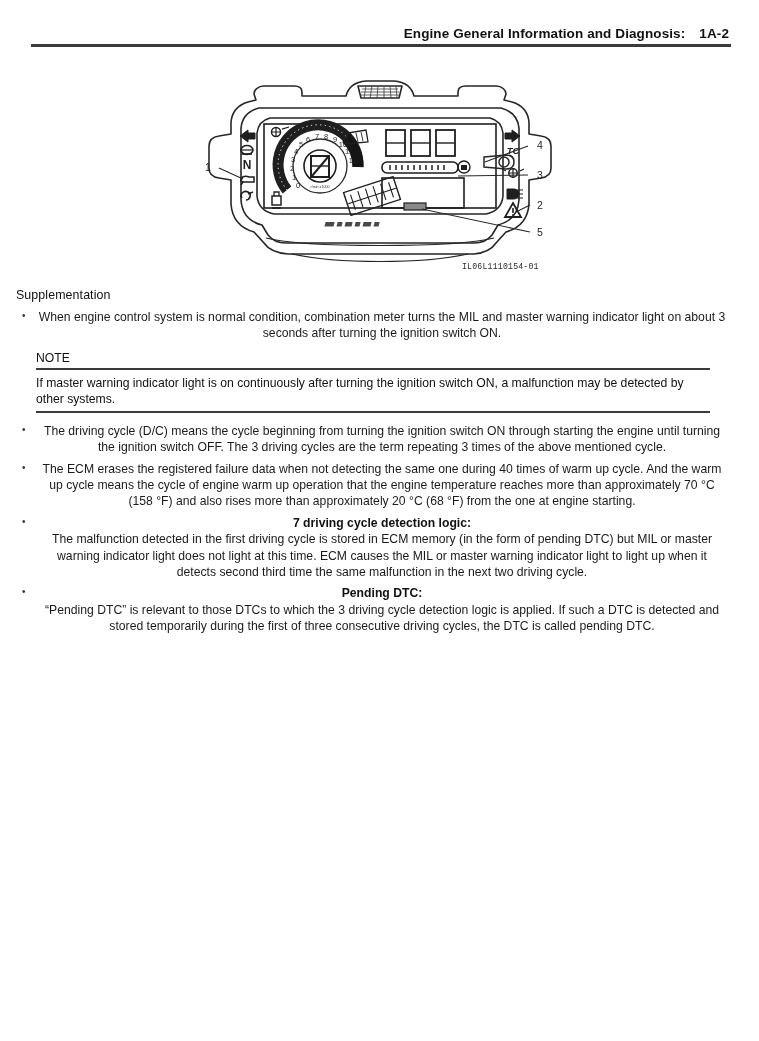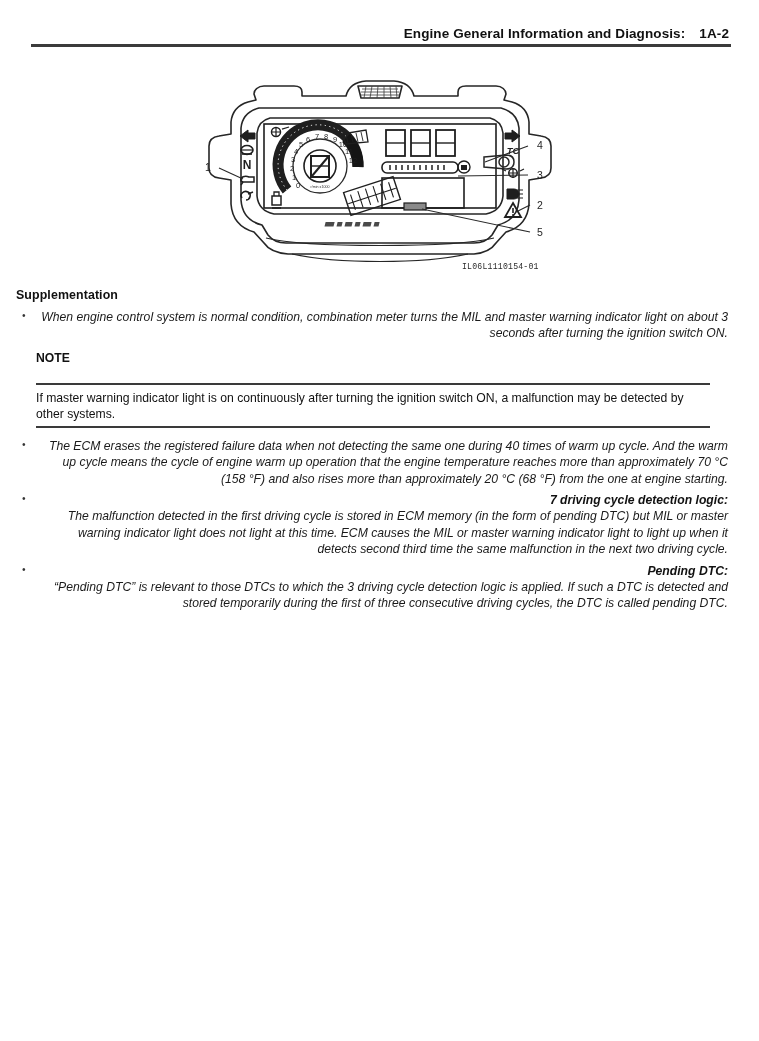--- a/index.html
+++ b/index.html
@@ -72,39 +72,38 @@
 
   
   #content {
     position: absolute;
     top: 288px;
     left: 16px;
     width: 712px;
   }
   .section-head {
     font-size: 12.4px;
-    font-weight: bold;
+    font-weight: normal;
     color: #111;
     margin: 0 0 7px 0;
     letter-spacing: 0.1px;
   }
   ul.bullets {
     list-style: none;
     margin: 0;
     padding: 0;
   }
   ul.bullets > li {
     position: relative;
     padding-left: 20px;
     margin-bottom: 5px;
     font-size: 12.2px;
     line-height: 16.4px;
     color: #1b1b1b;
-    text-align: right;
-    font-style: italic;
+    text-align: center;
   }
   ul.bullets > li::before {
     content: "\2022";
     position: absolute;
     left: 6px;
     top: -1px;
     font-size: 10px;
     color: #333;
   }
   .bullet-title {
@@ -116,23 +115,23 @@
     display: block;
   }
 
   
   #note-box {
     margin: 9px 0 10px 20px;
     width: 674px;
   }
   #note-label {
     font-size: 12.2px;
-    font-weight: bold;
+    font-weight: normal;
     color: #111;
-    padding-bottom: 18px;
+    padding-bottom: 3px;
   }
   .note-rule {
     height: 2px;
     background: #3a3a3a;
     width: 100%;
   }
   .note-rule.thin {
     height: 1.6px;
   }
   #note-text {
@@ -380,20 +379,23 @@
 
   <div id="note-box">
     <div id="note-label">NOTE</div>
     <div class="note-rule"></div>
     <div id="note-text">If master warning indicator light is on continuously after turning the ignition switch ON, a malfunction may be detected by other systems.</div>
     <div class="note-rule thin"></div>
   </div>
 
   <ul class="bullets">
     <li>
+      <span class="bullet-body">The driving cycle (D/C) means the cycle beginning from turning the ignition switch ON through starting the engine until turning the ignition switch OFF. The 3 driving cycles are the term repeating 3 times of the above mentioned cycle.</span>
+    </li>
+    <li>
       <span class="bullet-body">The ECM erases the registered failure data when not detecting the same one during 40 times of warm up cycle. And the warm up cycle means the cycle of engine warm up operation that the engine temperature reaches more than approximately 70 °C (158 °F) and also rises more than approximately 20 °C (68 °F) from the one at engine starting.</span>
     </li>
     <li>
       <span class="bullet-title">7 driving cycle detection logic:</span>
       <span class="bullet-body">The malfunction detected in the first driving cycle is stored in ECM memory (in the form of pending DTC) but MIL or master warning indicator light does not light at this time. ECM causes the MIL or master warning indicator light to light up when it detects second third time the same malfunction in the next two driving cycle.</span>
     </li>
     <li>
       <span class="bullet-title">Pending DTC:</span>
       <span class="bullet-body">“Pending DTC” is relevant to those DTCs to which the 3 driving cycle detection logic is applied. If such a DTC is detected and stored temporarily during the first of three consecutive driving cycles, the DTC is called pending DTC.</span>
     </li>

